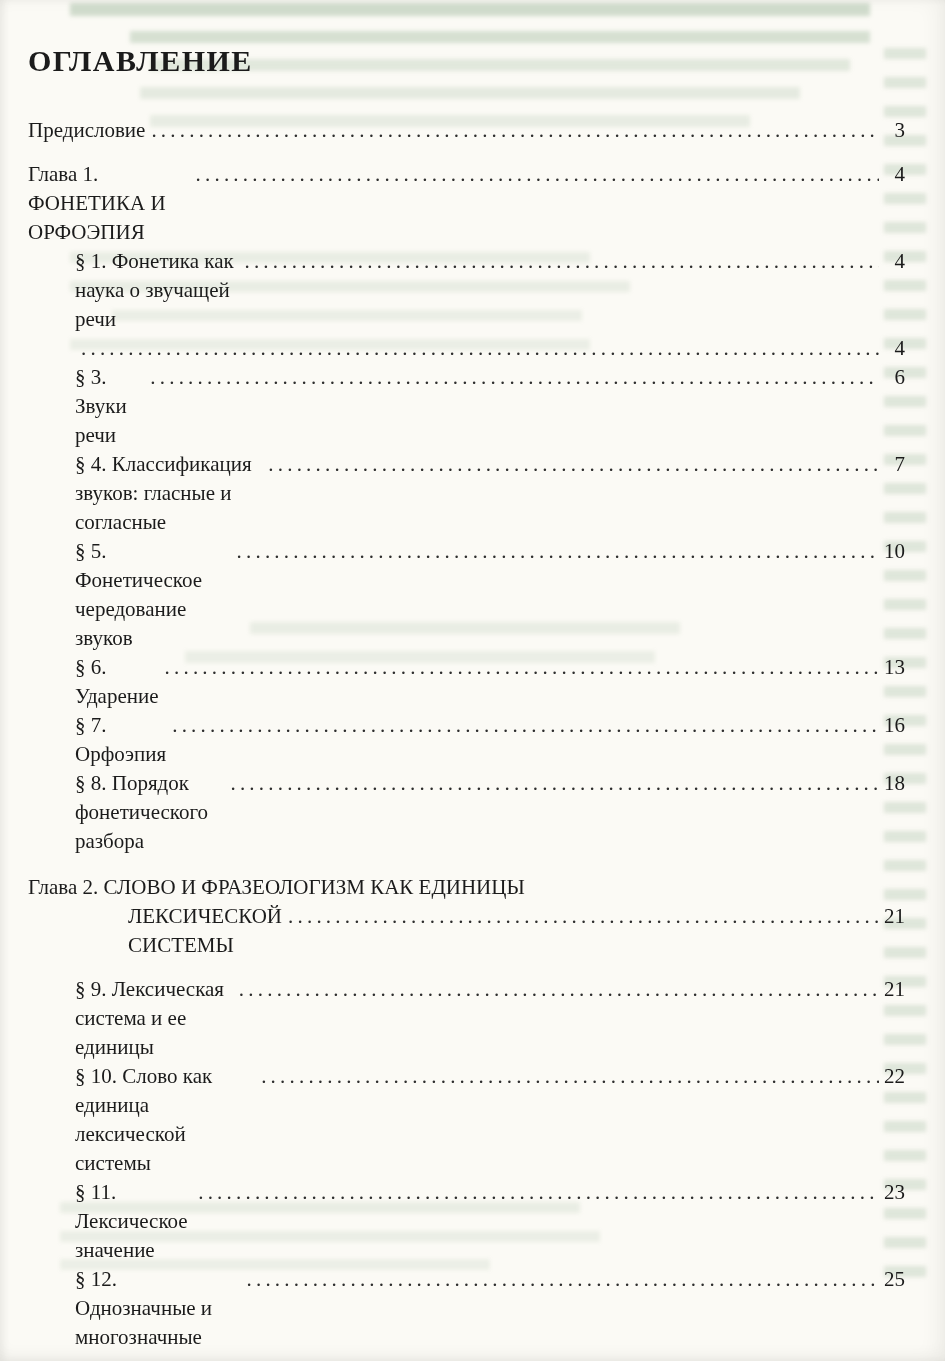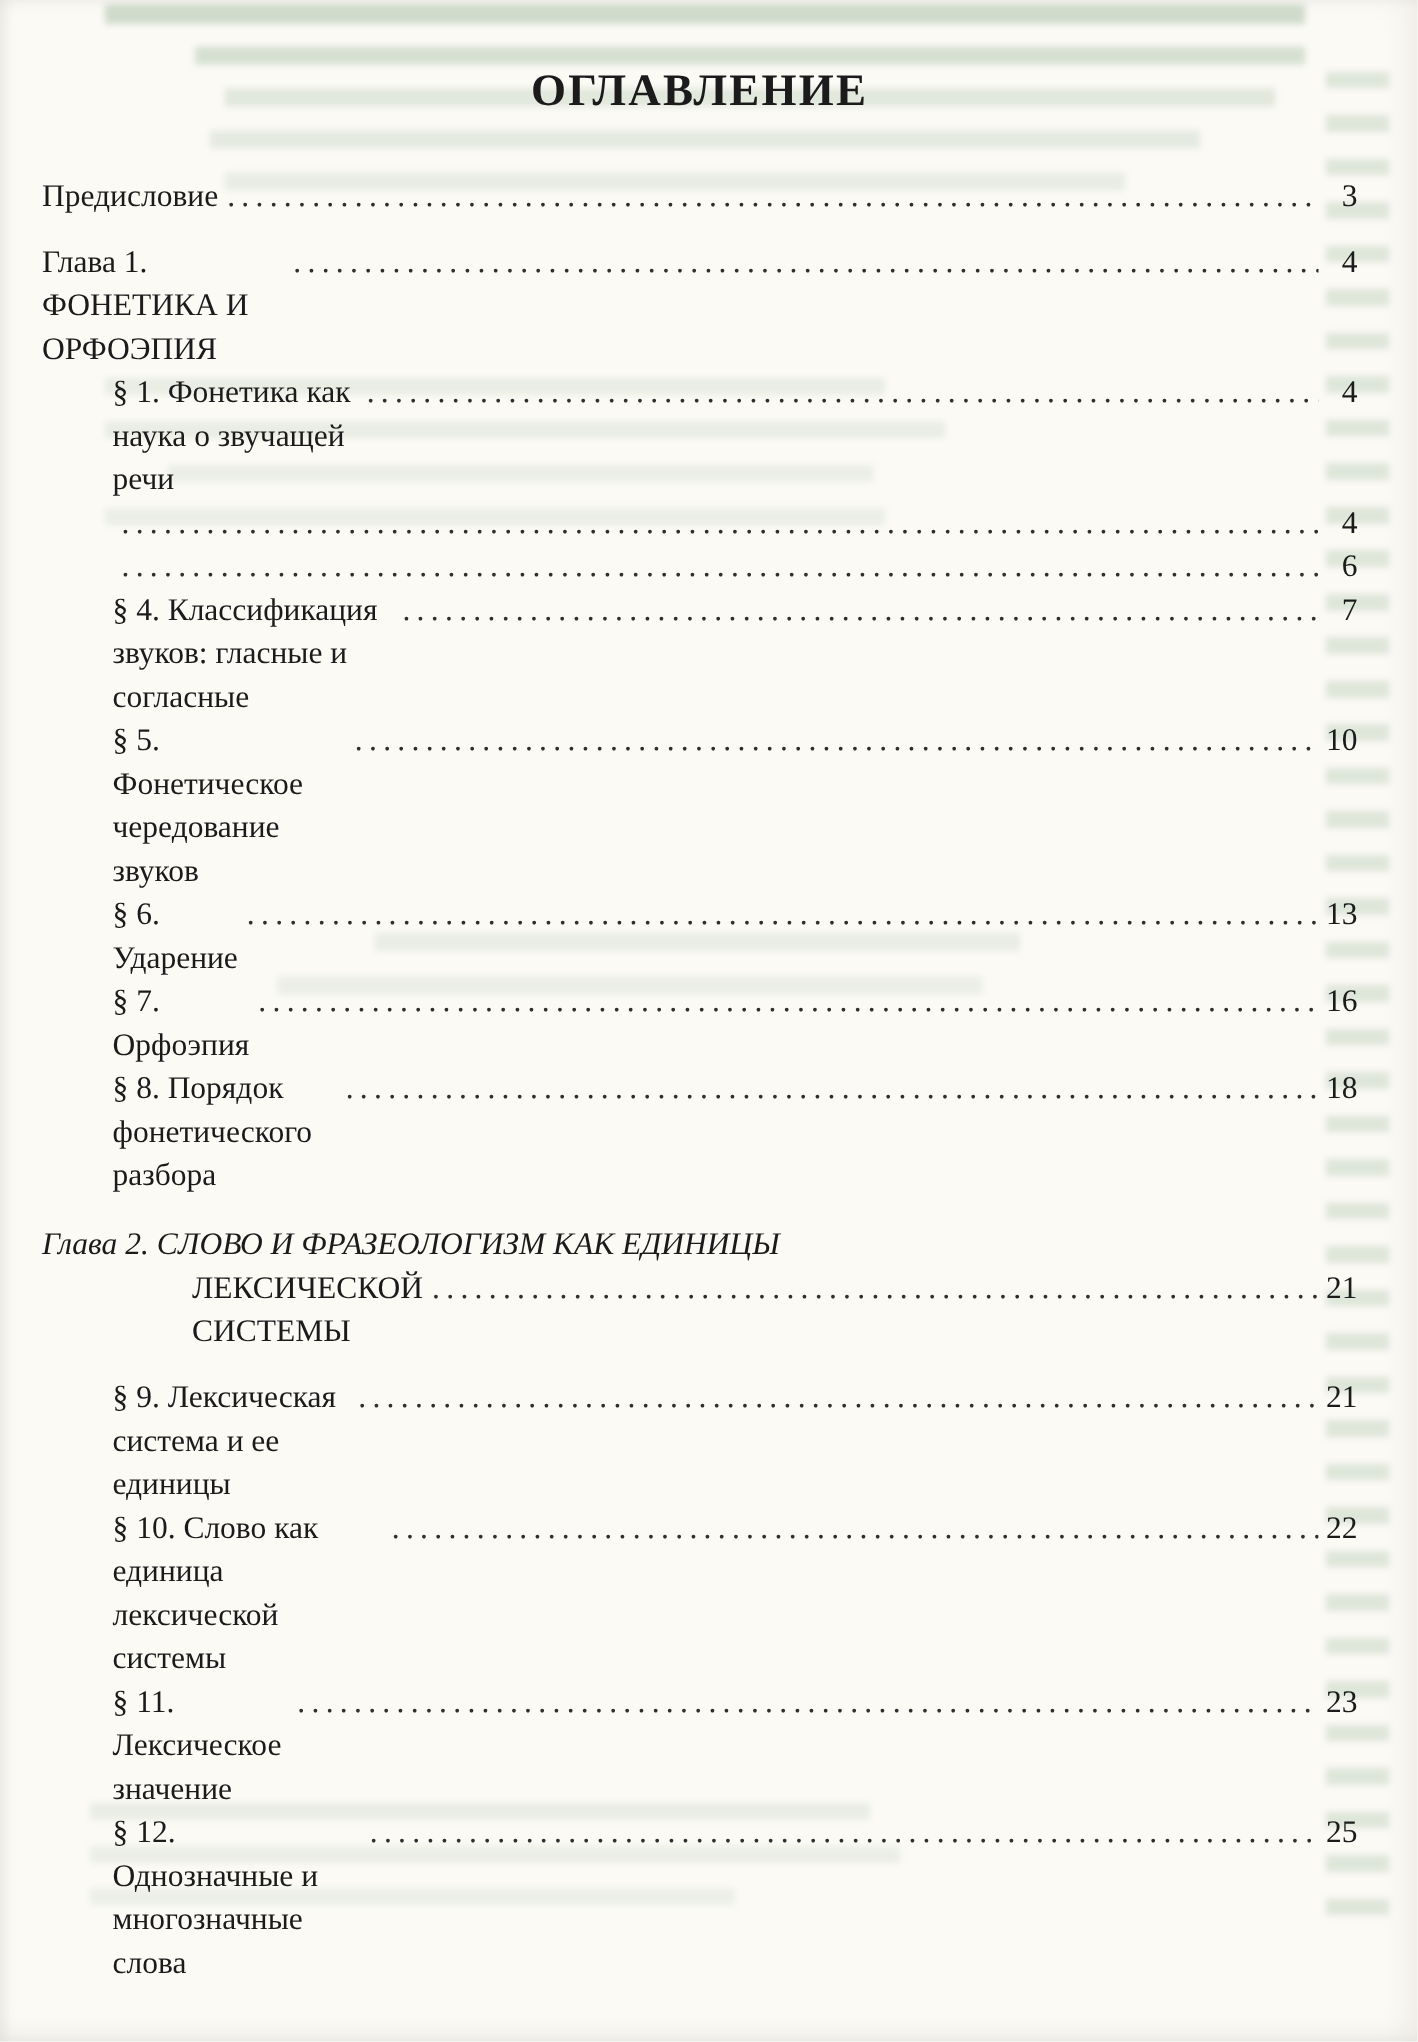--- a/index.html
+++ b/index.html
@@ -48,40 +48,40 @@
       70px 3px, 130px 31px, 150px 59px, 140px 87px, 150px 115px,
       884px 48px,
       70px 252px, 70px 281px, 112px 310px, 70px 339px,
       250px 622px, 185px 651px,
       60px 1202px, 60px 1231px, 60px 1259px;
   }
 
   .content { position: relative; z-index: 1; padding: 44px 40px 0 28px; }
 
   .title {
-    font-size: 30px; font-weight: bold; text-align: center;
+    font-size: 30px; font-weight: bold; text-align: left;
     letter-spacing: 1.5px; margin-bottom: 38px;
   }
 
   .line { display: flex; align-items: baseline; font-size: 21px; line-height: 29px; }
   .line .txt { white-space: pre-wrap; }
 
   .leader { flex: 1 1 auto; overflow: hidden; white-space: nowrap; min-width: 10px; margin: 0 4px 0 6px; }
   .leader::after {
     content: "......................................................................................................................................................";
     letter-spacing: 4.2px; color: #2e2e2e; font-size: 21px;
   }
 
   .pg { flex: 0 0 auto; text-align: right; min-width: 22px; }
 
   .section      { padding-left: 47px; justify-content: flex-end; }
   .chapter-cont { padding-left: 100px; }
 
   .gap-sm { margin-top: 15px; font-family: Liberation Serif, serif; }
-  .gap-lg { margin-top: 17px; font-style: italic; }
+  .gap-lg { margin-top: 17px; }
 </style>
 </head>
 <body>
 
 <div class="page">
   <div class="bleed"></div>
   <div class="content">
     <h1 class="title">ОГЛАВЛЕНИЕ</h1>
     <div class="toc">
         <div class="line top">
@@ -97,20 +97,21 @@
         <div class="line section">
     <span class="txt">§ 1. Фонетика как наука о звучащей речи</span>
     <span class="leader"></span>
     <span class="pg">4</span>
   </div>
         <div class="line section">
     <span class="leader"></span>
     <span class="pg">4</span>
   </div>
         <div class="line section">
+    <span class="txt">§ 3. Звуки речи</span>
     <span class="leader"></span>
     <span class="pg">6</span>
   </div>
         <div class="line section">
     <span class="txt">§ 4. Классификация звуков: гласные и согласные</span>
     <span class="leader"></span>
     <span class="pg">7</span>
   </div>
         <div class="line section">
     <span class="txt">§ 5. Фонетическое чередование звуков</span>

